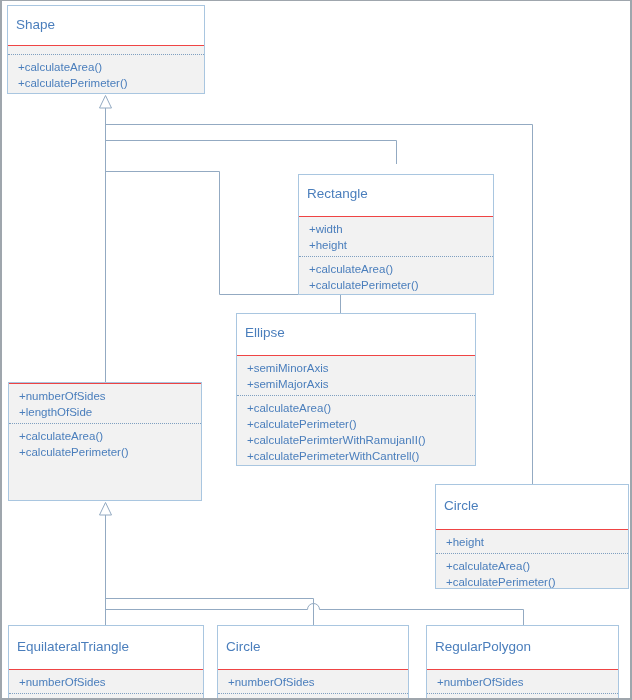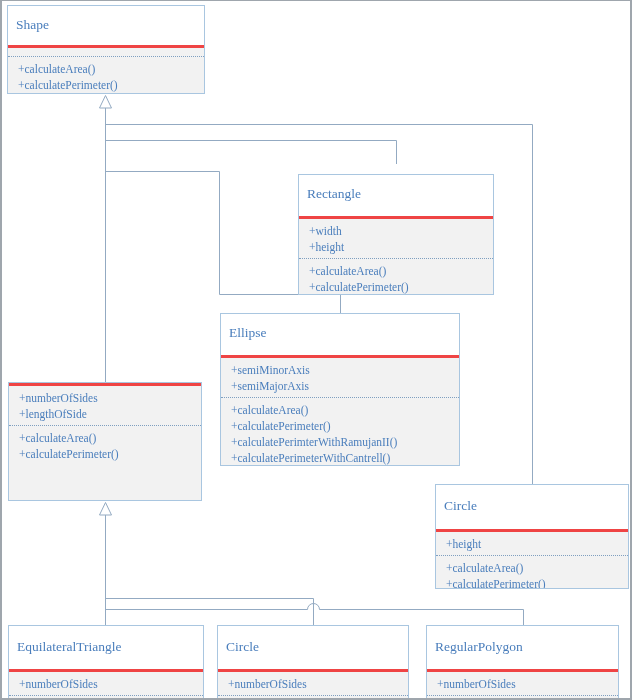--- a/index.html
+++ b/index.html
@@ -4,40 +4,40 @@
 <style>
   html,body{margin:0;padding:0;background:#fff;}
   #canvas{
     position:relative;
     width:632px;height:700px;
     box-sizing:border-box;
     background:#ffffff;
     border:solid #9fa6ad;
     border-width:1px 2px 2px 2px;
     overflow:hidden;
-    font-family:Liberation Serif, serif;
+    font-family:Liberation Sans, sans-serif;
   }
   #connector-layer{position:absolute;left:0;top:0;z-index:1;}
   .uml{
     position:absolute;z-index:2;
     display:flex;flex-direction:column;
     box-sizing:border-box;
     background:#ffffff;
     border:1px solid #a9c6e0;
   }
   .uml-title{
     flex:0 0 auto;box-sizing:border-box;
     padding:11px 8px 0 8px;
     font-size:13.5px;color:#4a7ebc;
     white-space:nowrap;overflow:hidden;
   }
   .uml-body{
     flex:1 1 auto;min-height:0;
     background:#f2f2f2;
-    border-top:3px solid #ef4444;
+    border-top:1px solid #ef4444;
     display:flex;flex-direction:column;
     overflow:hidden;
     color:#4a7ebc;font-size:11.5px;
   }
   .uml-attrs{
     flex:0 0 auto;box-sizing:border-box;
     padding:4px 0 3px 0;
     border-bottom:1px dotted #7f9fc0;
   }
   .uml-attrs.empty{height:9px;padding:0;}
@@ -88,21 +88,21 @@
         <div class="uml-member">+width</div>
         <div class="uml-member">+height</div>
       </div>
       <div class="uml-methods">
         <div class="uml-member">+calculateArea()</div>
         <div class="uml-member">+calculatePerimeter()</div>
       </div>
     </div>
   </div>
 
-  <div class="uml" style="left:218px;top:312px;width:240px;height:153px">
+  <div class="uml" style="left:234px;top:312px;width:240px;height:153px">
     <div class="uml-title" style="flex-basis:41px">Ellipse</div>
     <div class="uml-body">
       <div class="uml-attrs">
         <div class="uml-member">+semiMinorAxis</div>
         <div class="uml-member">+semiMajorAxis</div>
       </div>
       <div class="uml-methods">
         <div class="uml-member">+calculateArea()</div>
         <div class="uml-member">+calculatePerimeter()</div>
         <div class="uml-member">+calculatePerimterWithRamujanII()</div>

